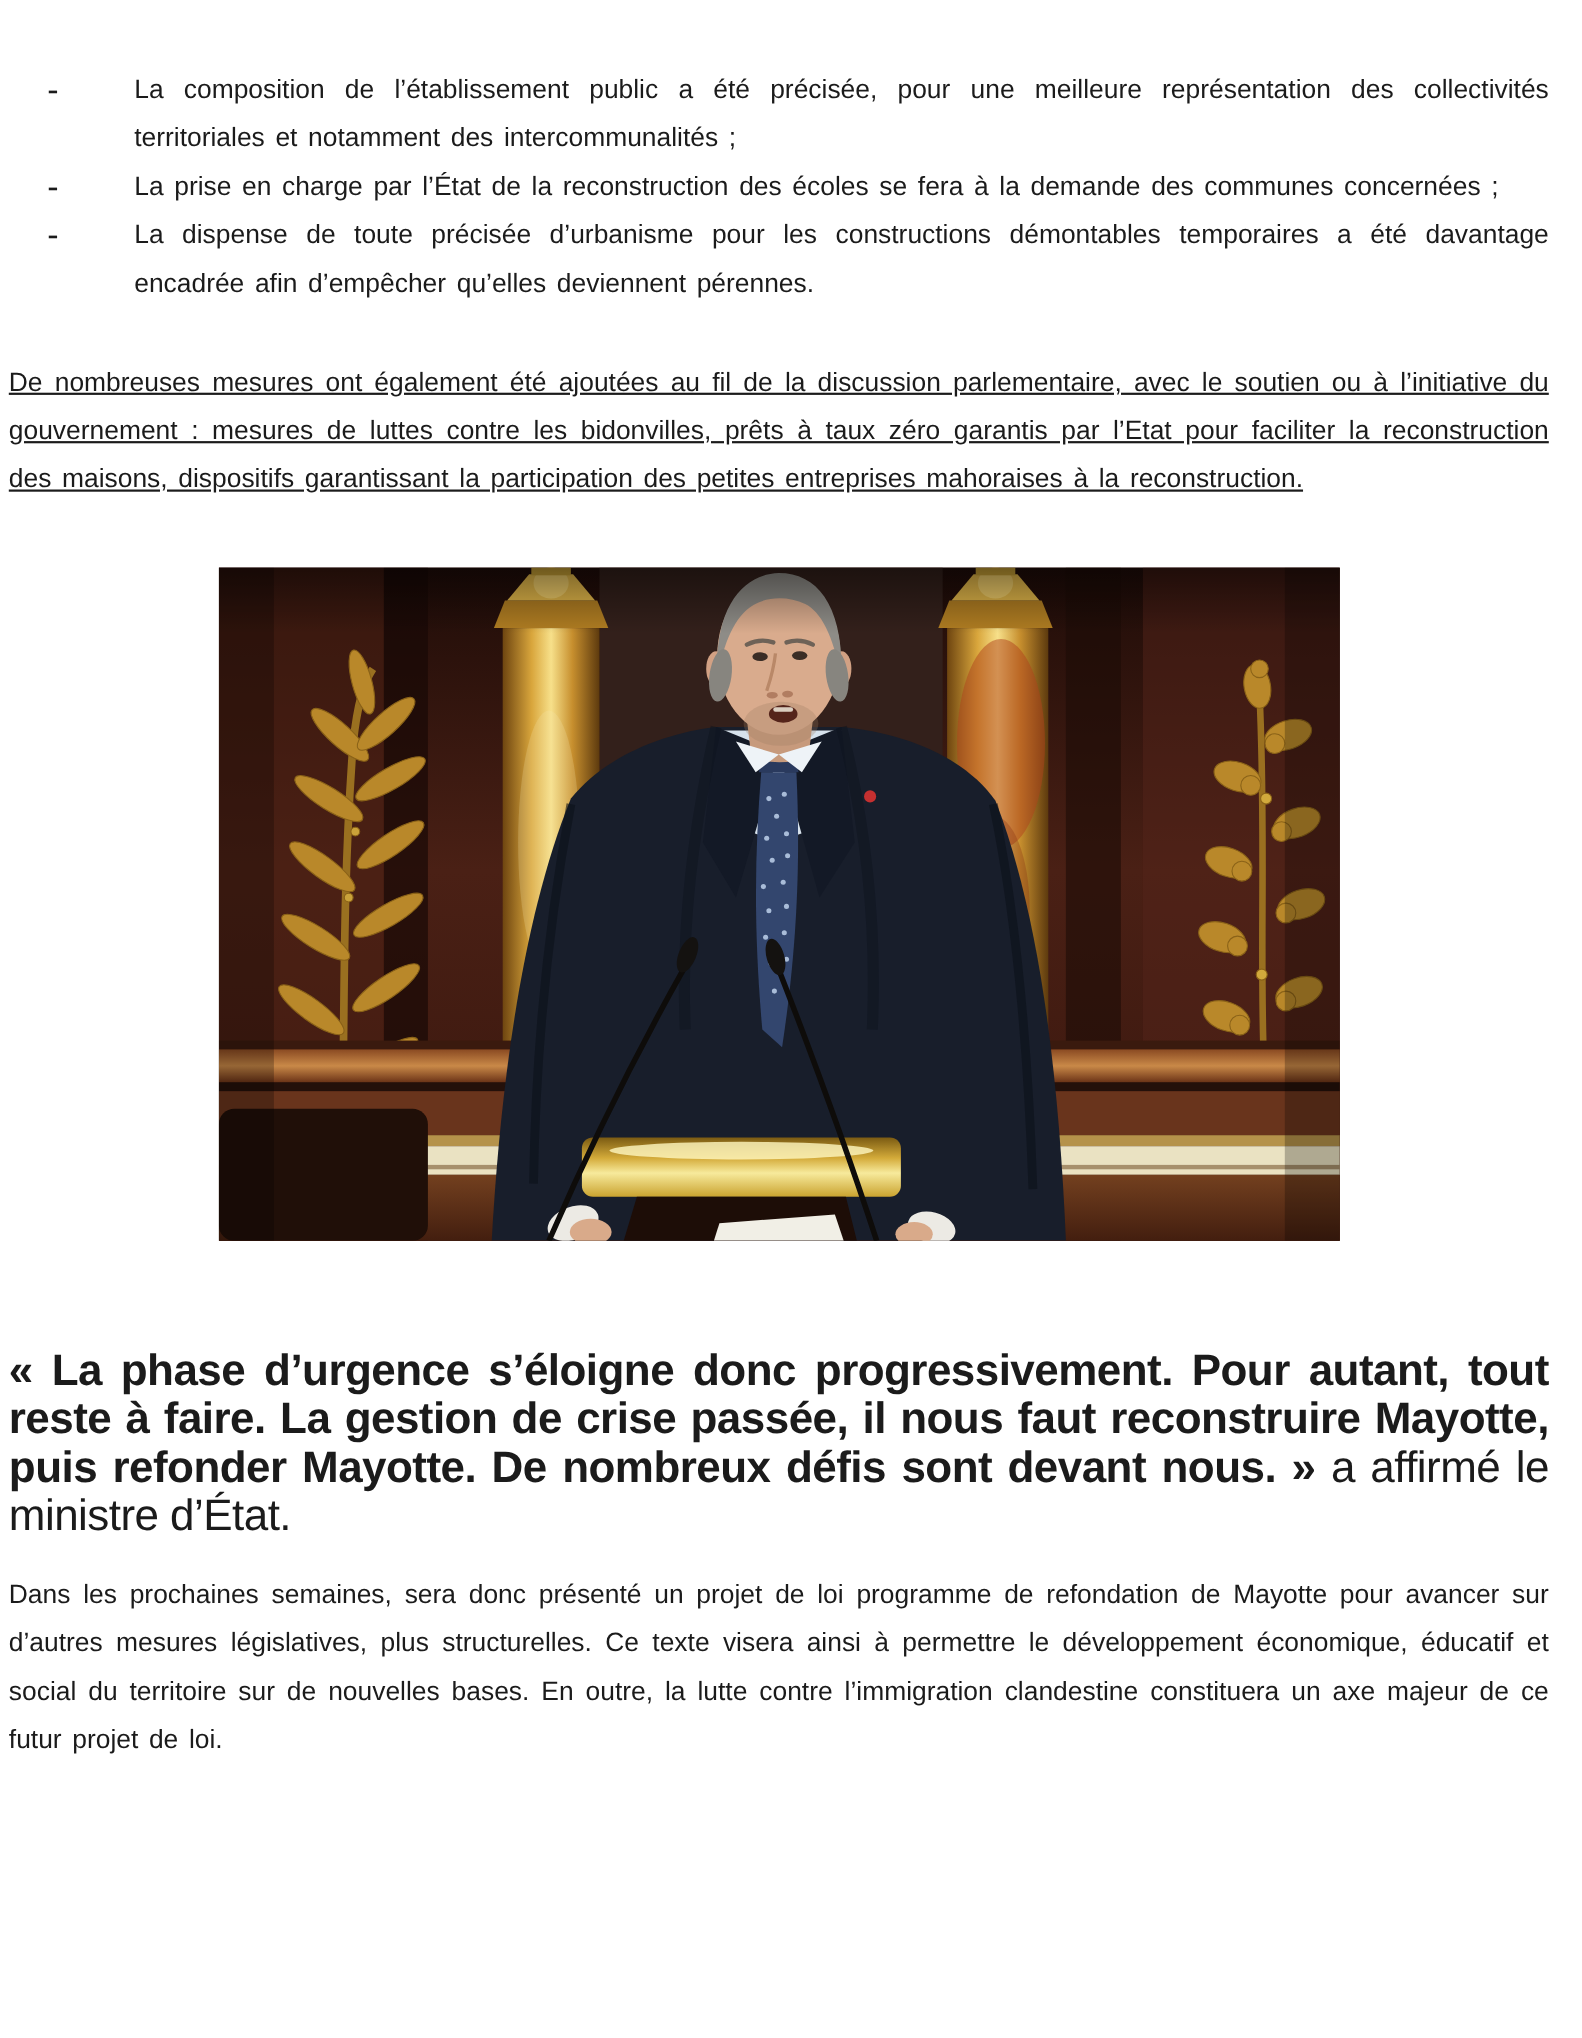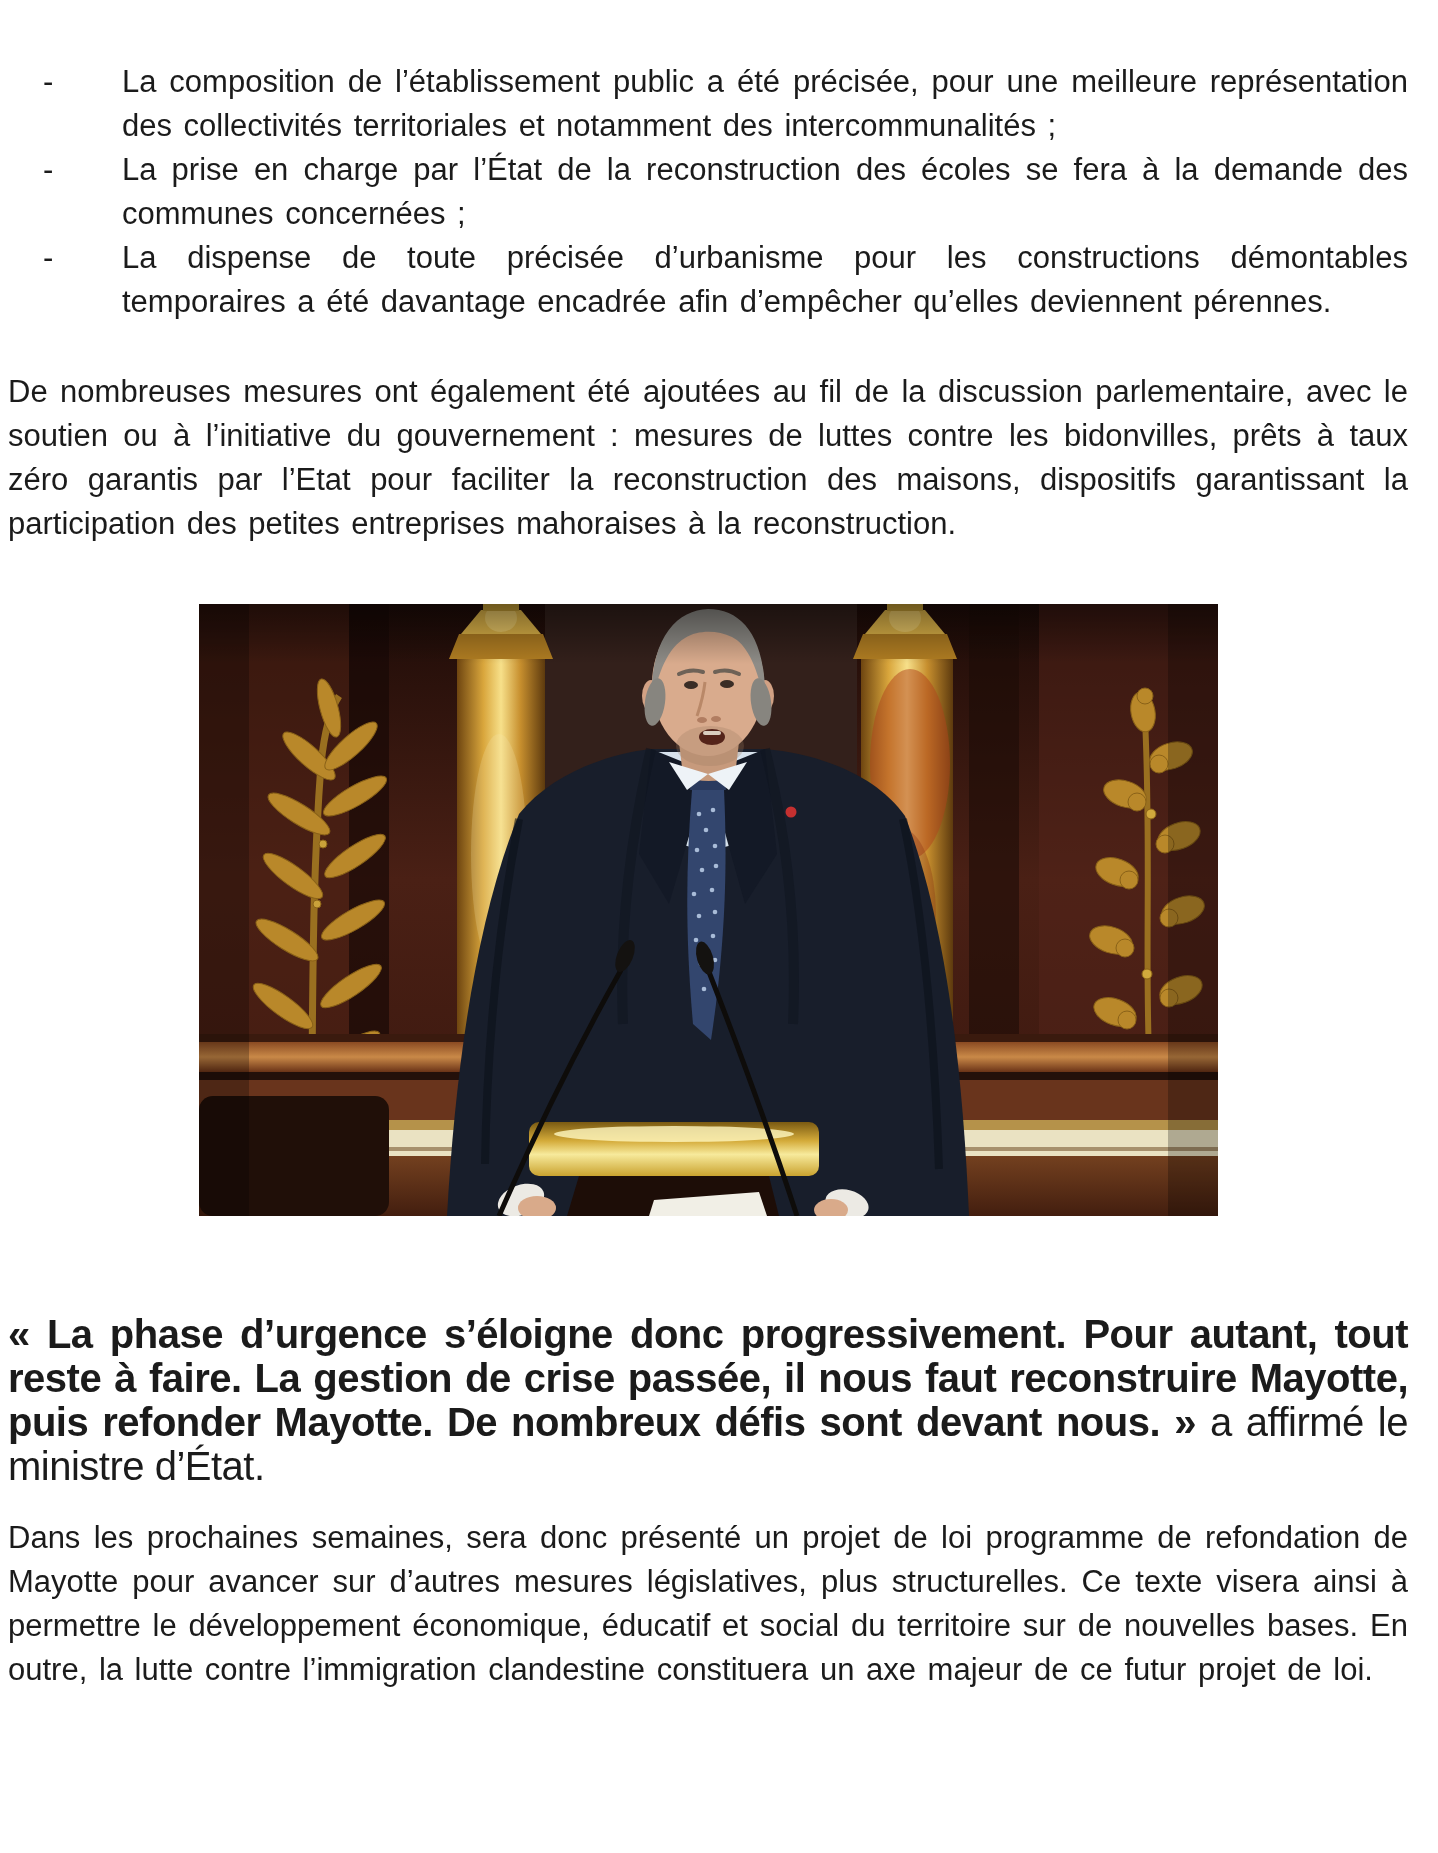--- a/index.html
+++ b/index.html
@@ -9,35 +9,35 @@
     height: 1853px;
     background: #ffffff;
     font-family: "Liberation Sans", sans-serif;
     color: #1b1b1b;
     padding: 60px 30px 0 8px;
     box-sizing: border-box;
     overflow: hidden;
   }
   .para {
     margin: 0;
-    font-size: 31px;
+    font-size: 24px;
     line-height: 44px;
     text-align: justify;
     text-align-last: left;
     word-spacing: 3px;
   }
   .bullet-list { margin-left: 35px; }
   .bullet-item { display: flex; }
   .bullet-marker {
     flex: 0 0 79px;
     font-size: 31px;
     line-height: 44px;
   }
   .bullet-text { flex: 1 1 auto; }
-  .p1 { margin-top: 46px; }
+  .p1 { margin-top: 46px; text-decoration: underline; }
   .photo-figure {
     display: block;
     width: 1019px;
     height: 612px;
     margin: 58px auto 0 auto;
     background: #2b130e;
   }
   .photo-figure svg { display: block; width: 100%; height: 100%; }
   .quote-para { margin-top: 96px; font-size: 40px; letter-spacing: -0.5px; word-spacing: 0; }
   .quote-para strong { font-weight: bold; }

